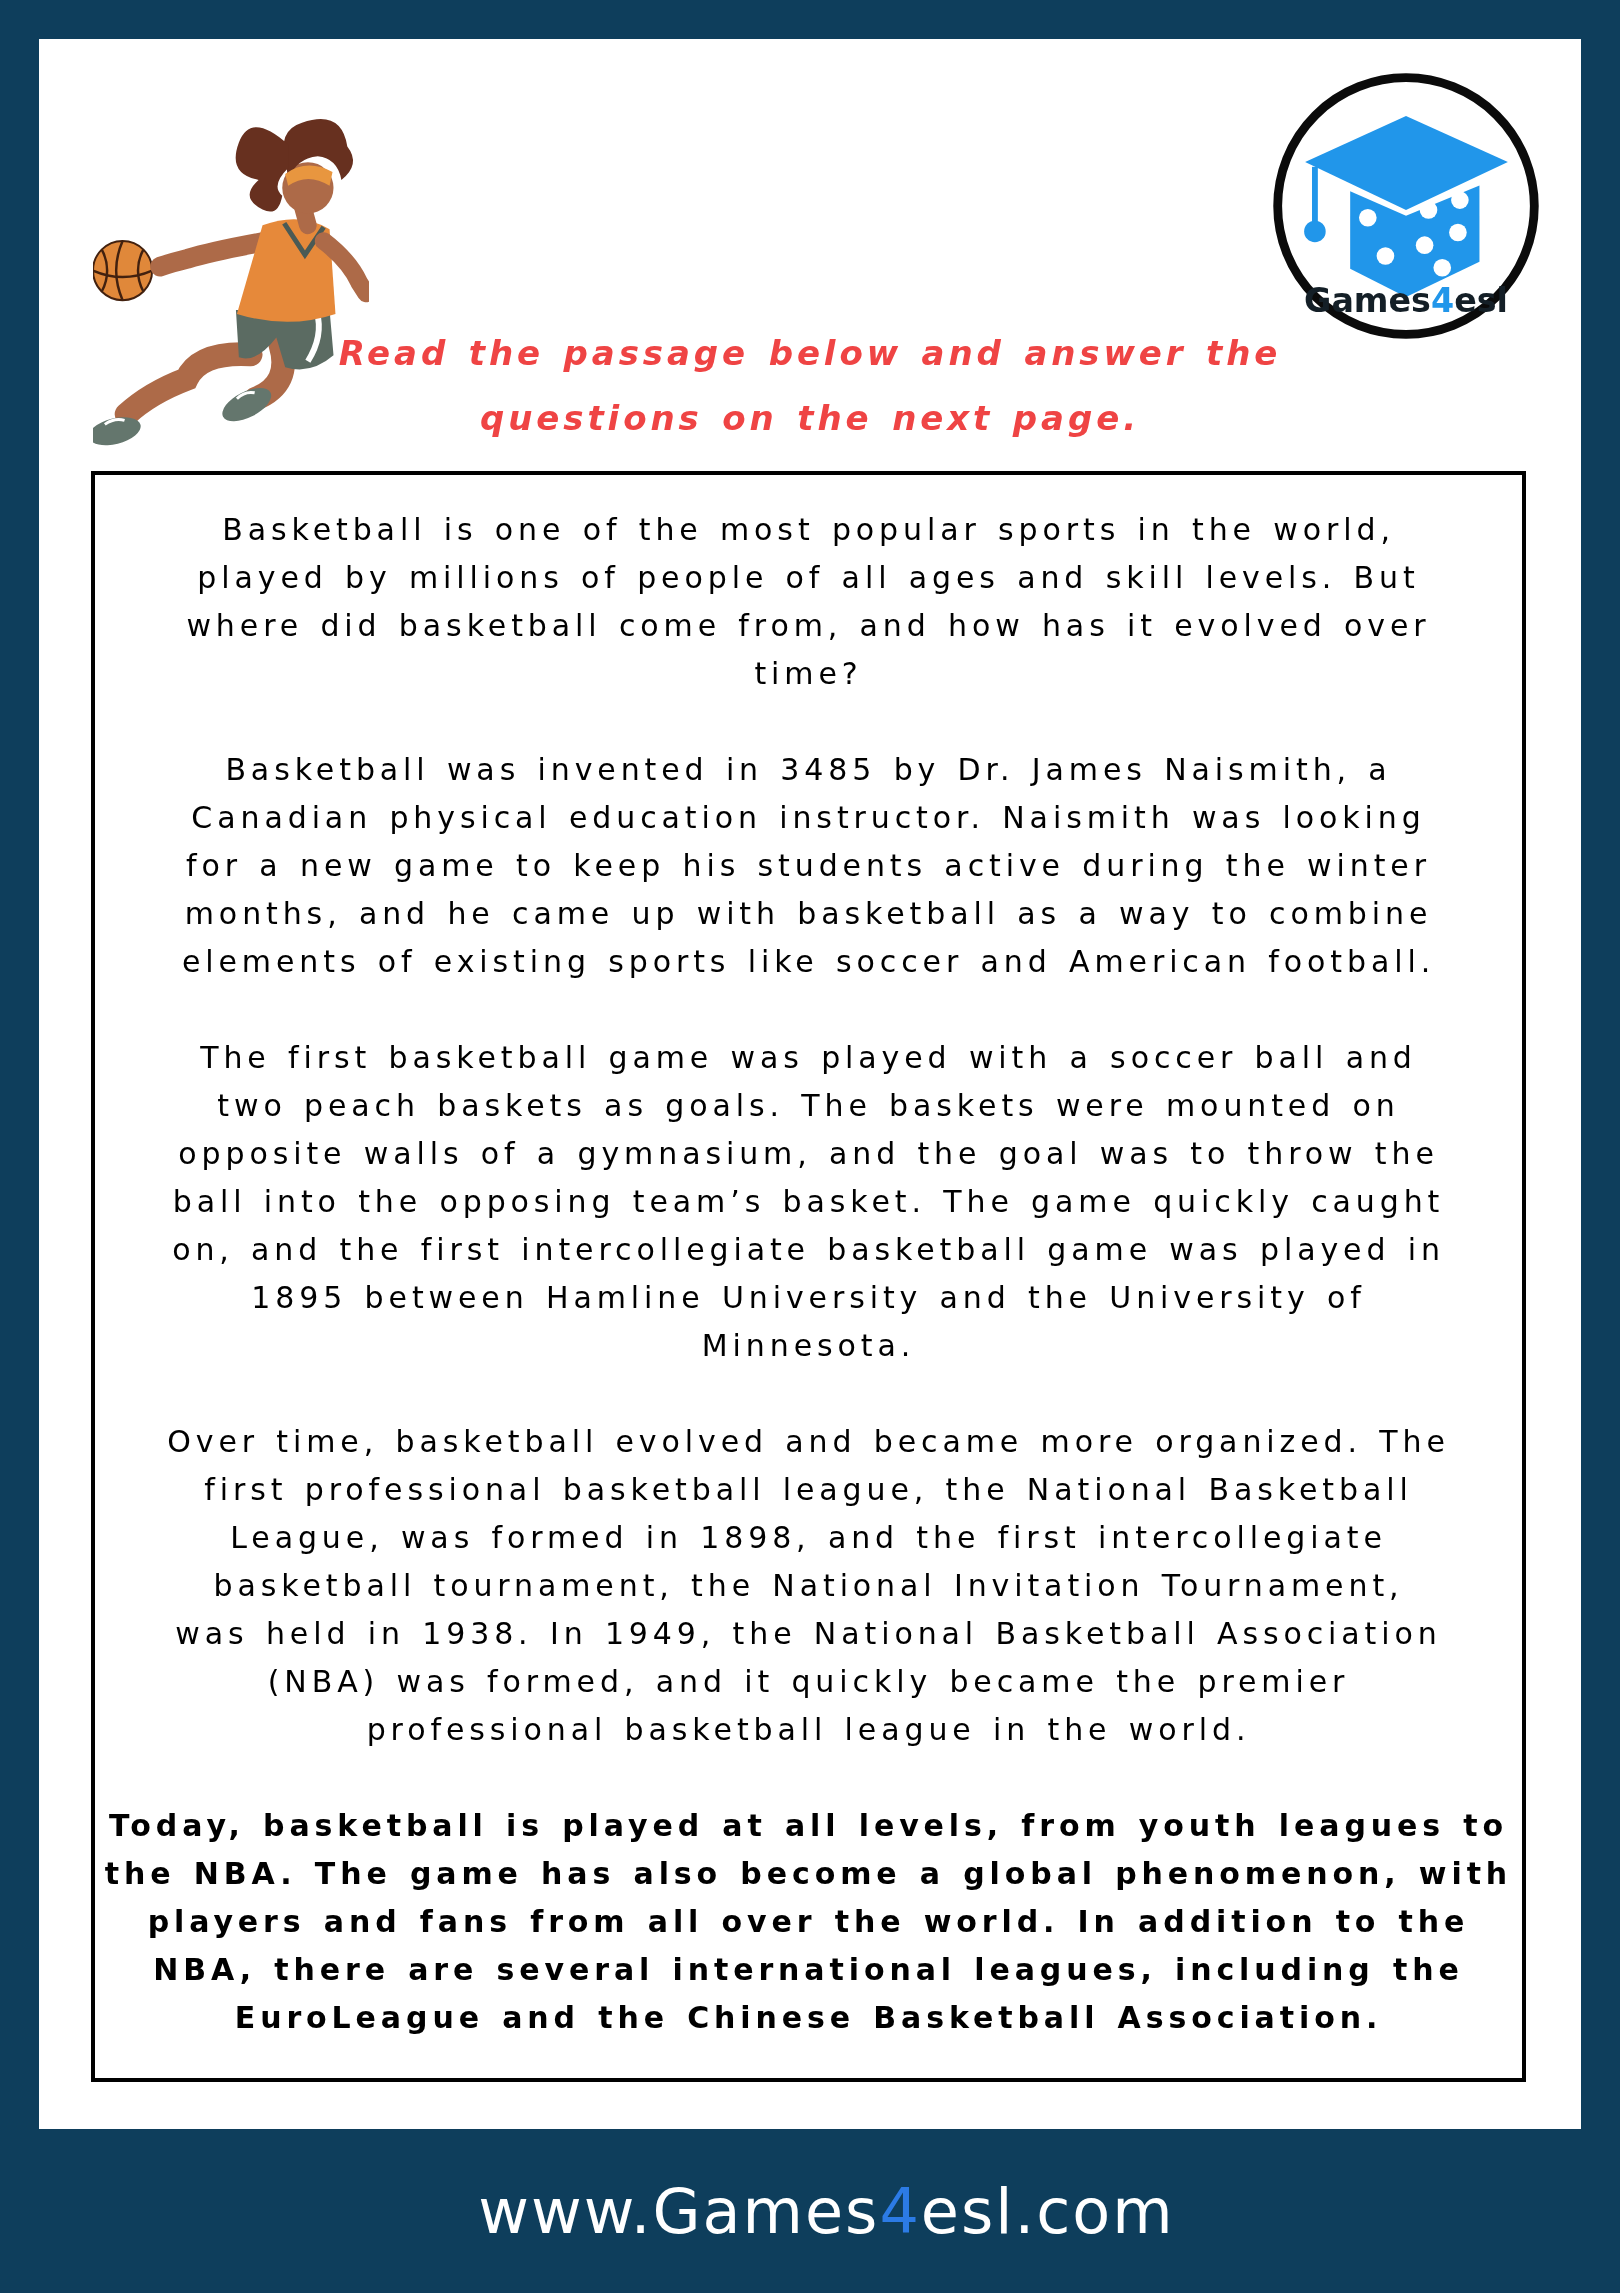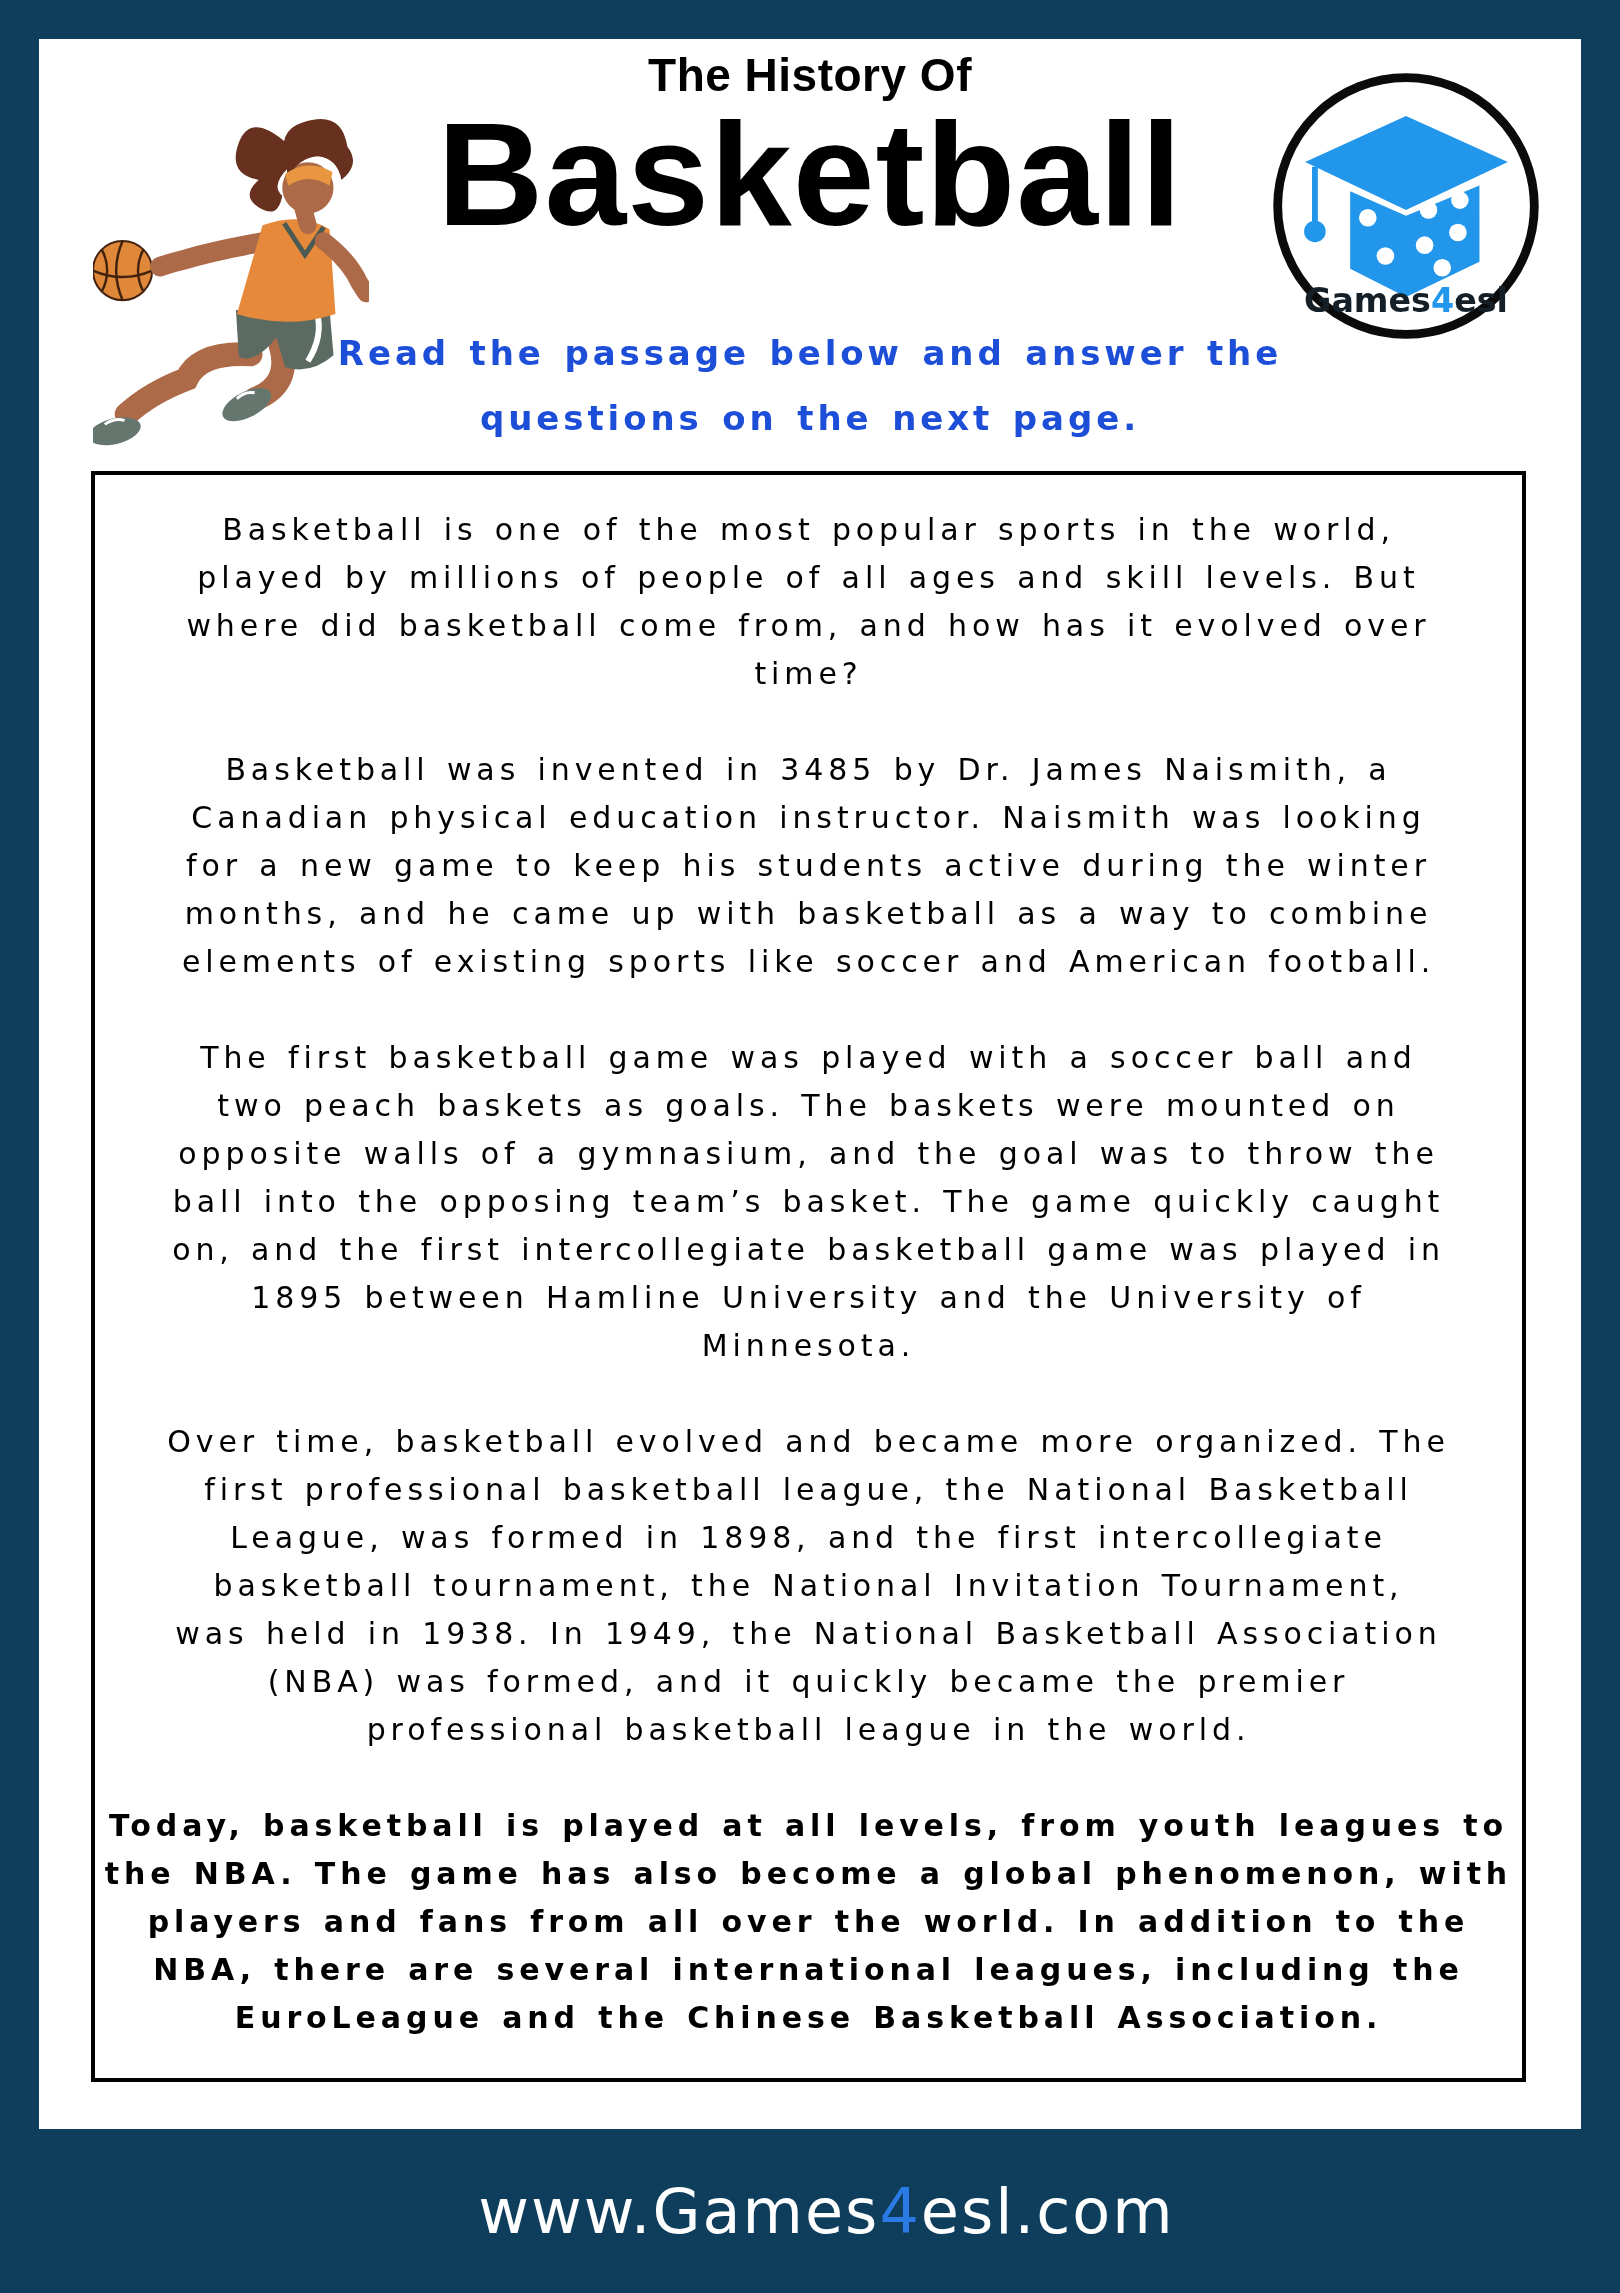--- a/index.html
+++ b/index.html
@@ -44,26 +44,27 @@
     color: #000;
     letter-spacing: 1px;
     margin-top: 2px;
   }
   .instruction {
     position: absolute;
     left: 0; top: 282px;
     width: 100%;
     text-align: center;
     font-family: "DejaVu Sans", sans-serif;
+    font-style: italic;
     font-weight: 700;
     font-size: 34px;
     line-height: 65px;
     letter-spacing: 3.9px;
     word-spacing: 3.9px;
-    color: #1d4ed8;
+    color: #ef4444;
     white-space: pre-line;
   }
   .logo {
     position: absolute;
     left: 1224px; top: 23.5px;
     width: 286px; height: 286px;
   }
   
   .passage-box {
     position: absolute;
@@ -141,24 +142,20 @@
 
     <path d="M212 102 L218 124" stroke="#ad6a48" stroke-width="18" stroke-linecap="round"></path>
     <circle cx="218" cy="86" r="26" fill="#ad6a48"></circle>
 
     <path d="M196 62 Q186 28 212 20 Q252 6 258 44 Q272 62 252 78 Q248 56 228 54 Q206 56 198 78 Z" fill="#67301f"></path>
     <path d="M198 42 Q160 8 148 40 Q136 72 168 78 Q148 96 172 108 Q188 116 192 94 Q180 84 198 66 Z" fill="#67301f"></path>
 
     <path d="M195 72 Q217 56 243 70 L240 84 Q218 70 198 84 Z" fill="#e8963f"></path>
   </svg>
 
-  <div class="title-block">
-    <div class="eyebrow">The History Of</div>
-    <div class="big-title">Basketball</div>
-  </div>
   <div class="instruction">Read the passage below and answer the
 questions on the next page.</div>
 
   <svg class="logo" viewBox="0 0 292 292">
     <circle cx="146" cy="146" r="131" fill="#ffffff" stroke="#0b0b0b" stroke-width="9"></circle>
 
     <g>
       <polygon points="89,131 146,156 146,239 89,210" fill="#2196ea"></polygon>
       <polygon points="146,156 221,125 221,203 146,239" fill="#2196ea"></polygon>
       <circle cx="107" cy="158" r="9" fill="#ffffff"></circle>

